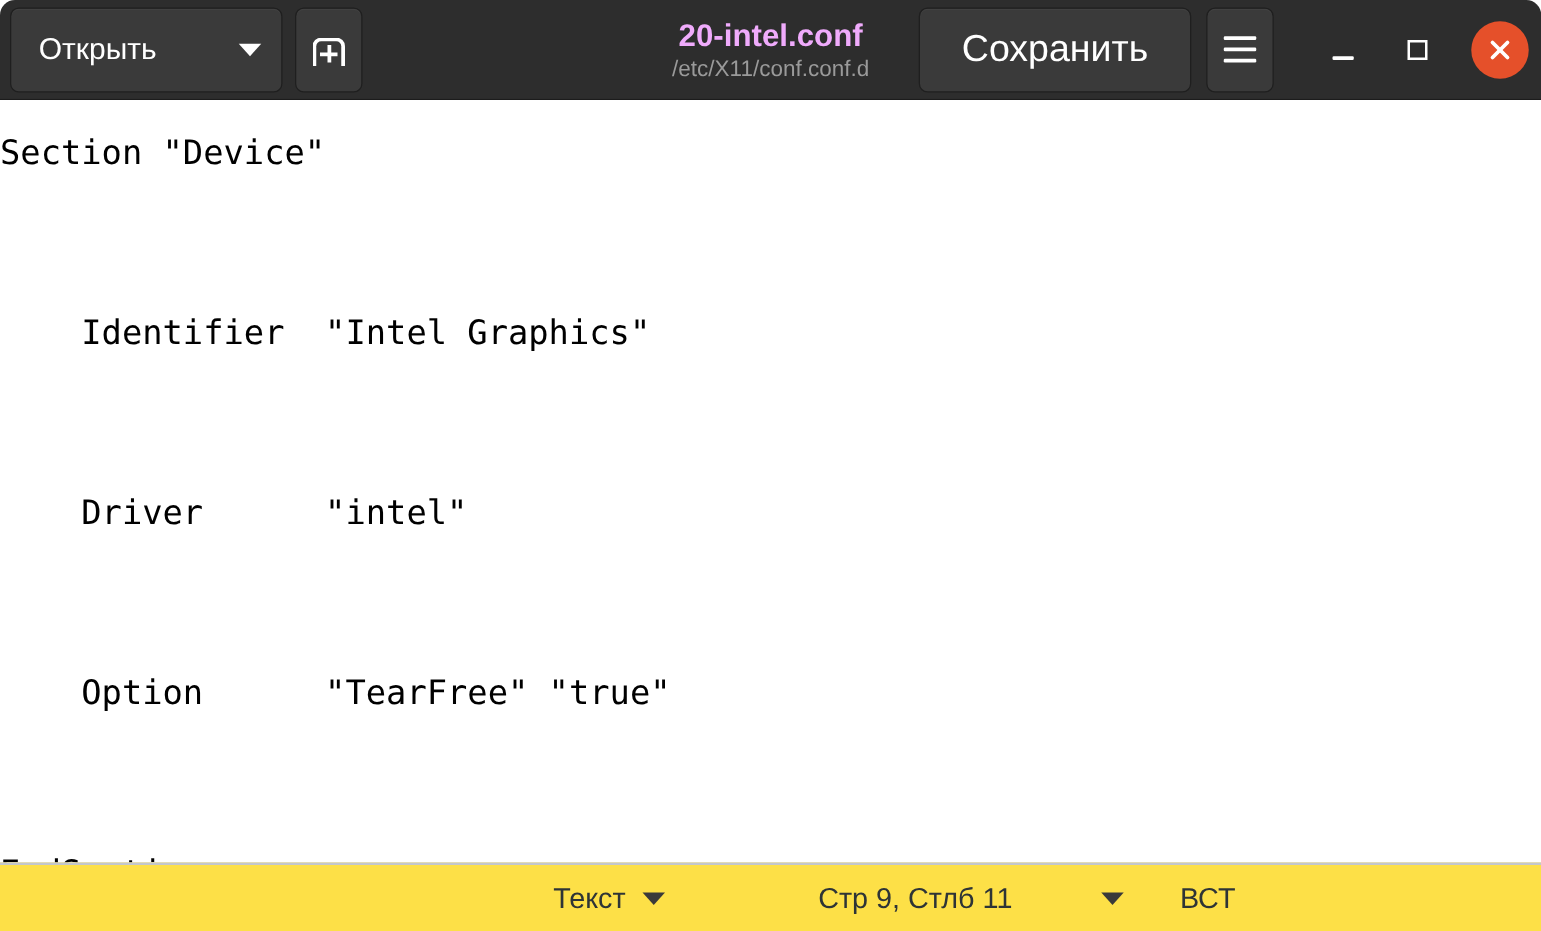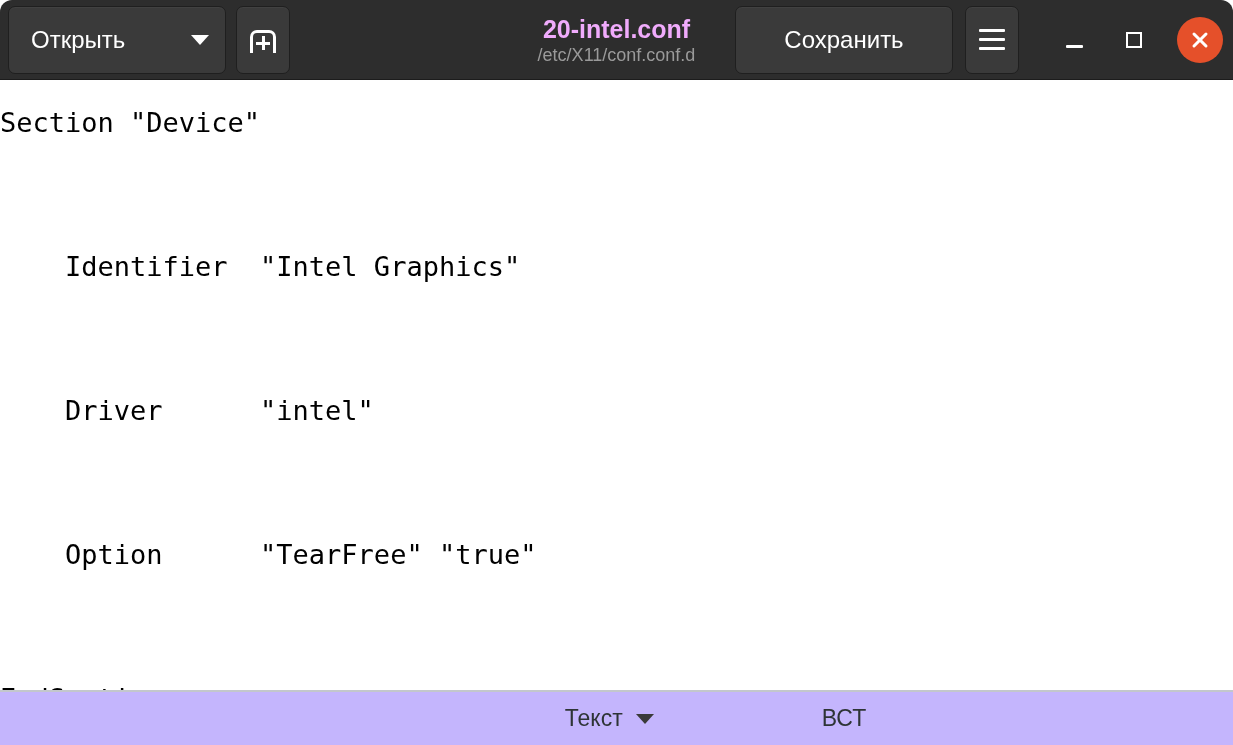--- a/index.html
+++ b/index.html
@@ -75,21 +75,21 @@
   }
   .btn-open .lbl { flex: 1; text-align: left; }
 
   .btn-newdoc {
     width: 54px;
     padding: 0;
   }
 
   .btn-save {
     width: 218px;
-    font-size: 24px;
+    font-size: 30px;
     margin-right: 12px;
   }
 
   .btn-menu {
     width: 54px;
     padding: 0;
     margin-right: 18px;
   }
 
   
@@ -200,21 +200,21 @@
     white-space: pre;
     padding-top: 7px;
     letter-spacing: 0px;
     tab-size: 8;
   }
 
   
   .statusbar {
     flex: 0 0 55px;
     height: 55px;
-    background: #c4b5fd;
+    background: #fde047;
     border-top: 2px solid #c3c7cc;
     box-sizing: border-box;
     display: flex;
     align-items: center;
     justify-content: center;
     gap: 0;
     position: relative;
   }
   .sb-group {
     display: flex;
@@ -321,20 +321,25 @@
     <div class="sb-group">
       <span>Текст</span>
       <span class="sb-caret"></span>
     </div>
 
     <div class="sb-spacer-1"></div>
 
 
     <div class="sb-spacer-2"></div>
 
+    <div class="sb-group">
+      <span>Стр 9, Стлб 11</span>
+      <span class="sb-spacer-3"></span>
+      <span class="sb-caret"></span>
+    </div>
 
     <div class="sb-spacer-1"></div>
 
     <div class="sb-ins">ВСТ</div>
 
     <div class="sb-pad-right"></div>
 
   </div>
 
 </div>

